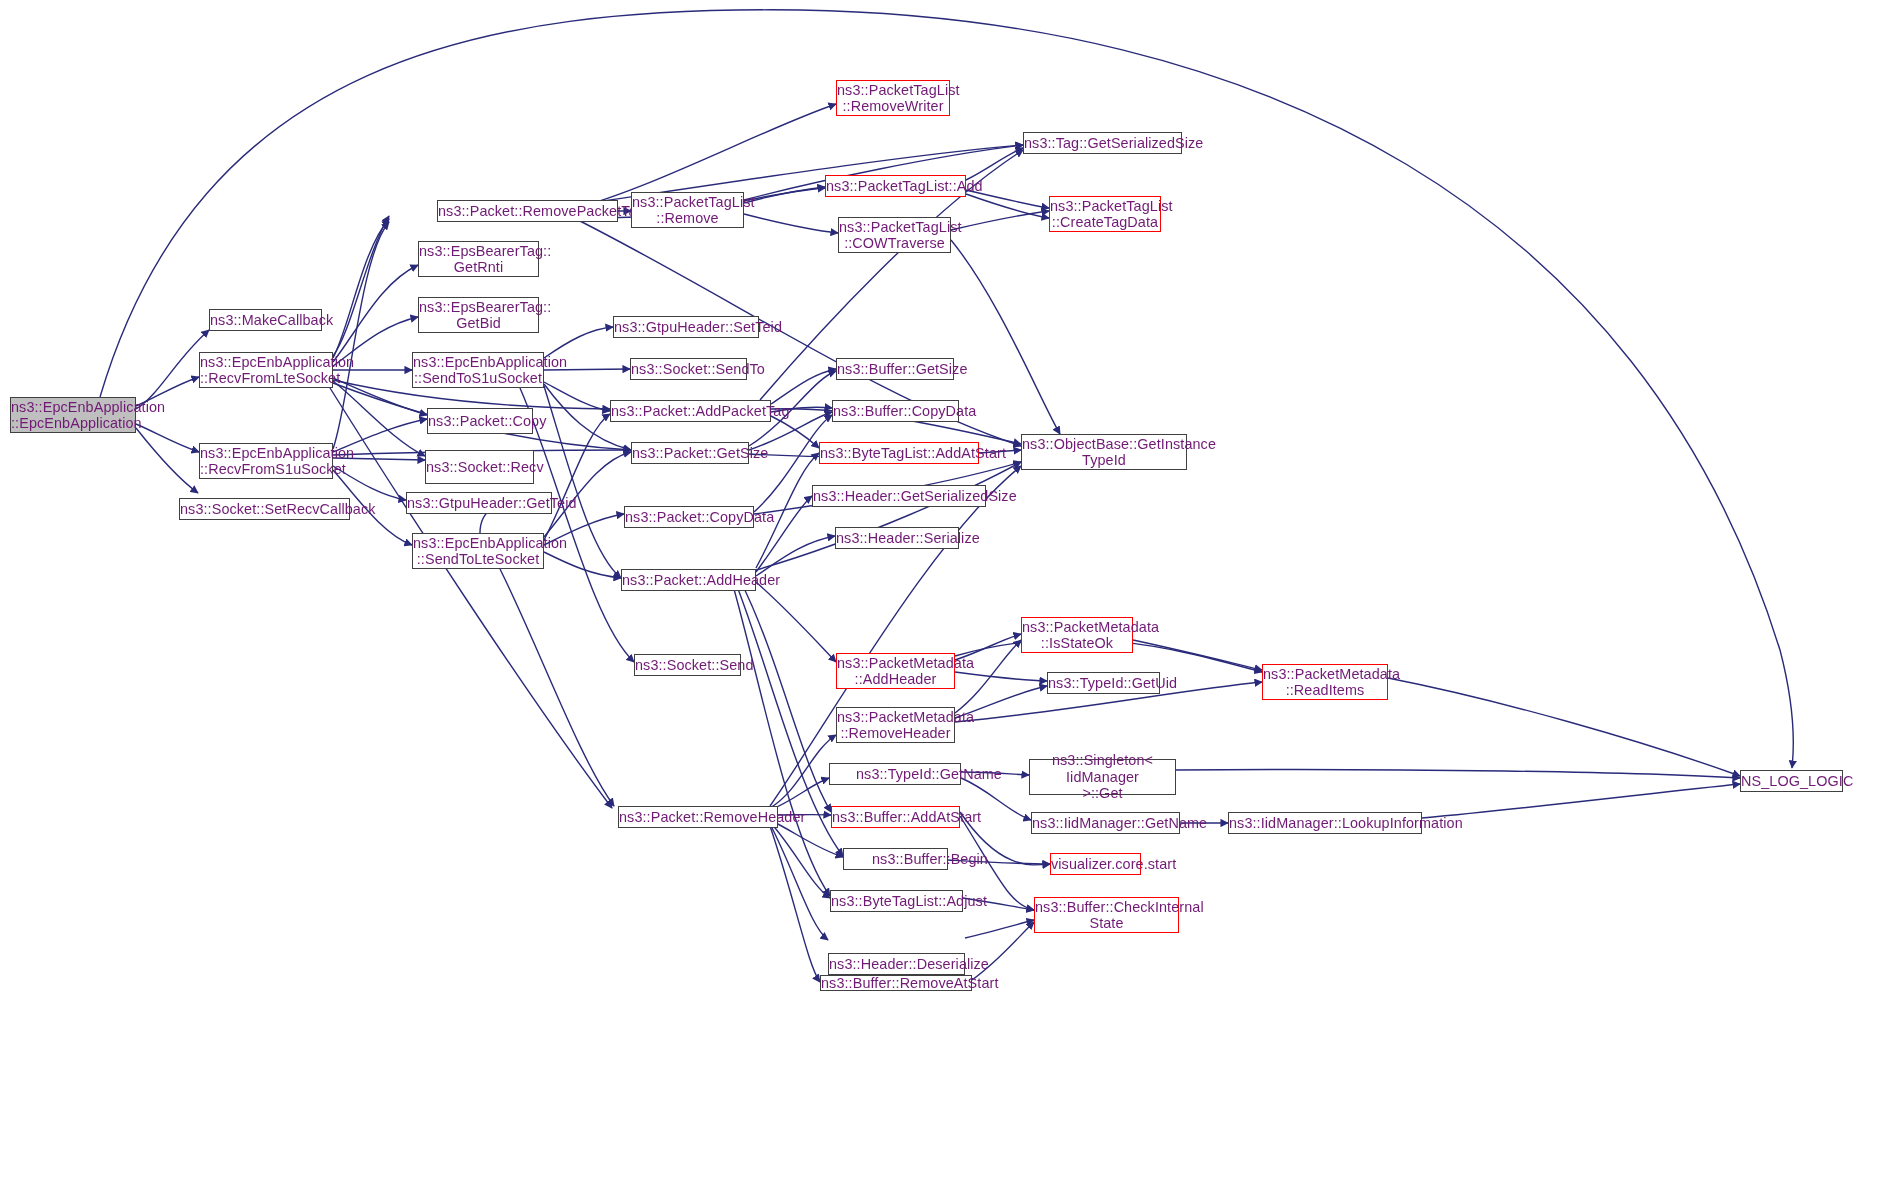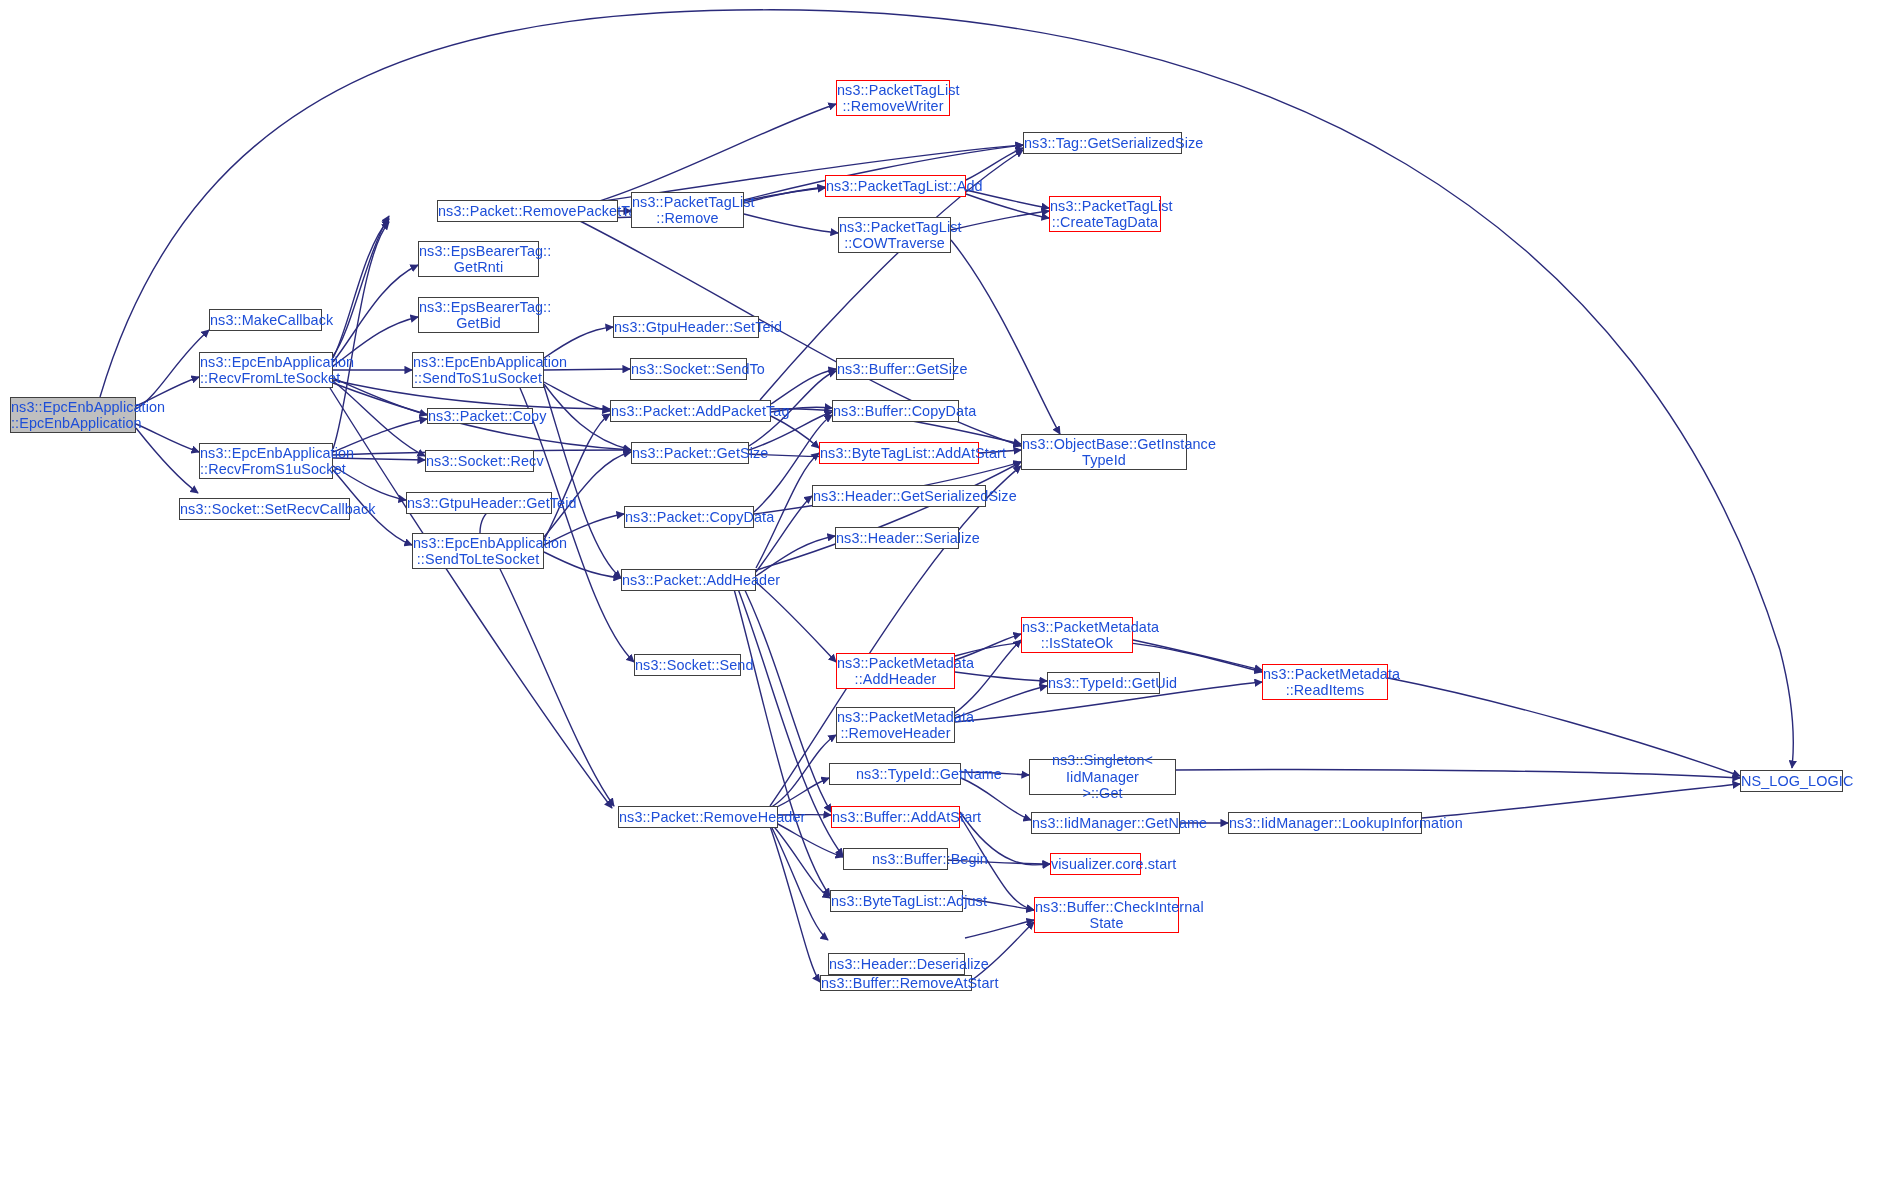--- a/index.html
+++ b/index.html
@@ -25,21 +25,21 @@
   }
   .node {
     position: absolute;
     box-sizing: border-box;
     display: flex;
     align-items: center;
     justify-content: center;
     text-align: center;
     background: #ffffff;
     border: 1px solid #404040;
-    color: #1d4ed8;
+    color: #701a75;
     font-size: 14.4px;
     line-height: 16.5px;
     letter-spacing: 0.1px;
     white-space: pre-line;
     z-index: 5;
   }
   .node.red {
     border: 1px solid #ff0000;
   }
   .node.root {
@@ -165,22 +165,22 @@
       <div class="node" style="left: 199px; top: 443px; width: 134px; height: 36px;"><span class="lbl">ns3::EpcEnbApplication
 ::RecvFromS1uSocket</span></div>
       <div class="node" style="left: 179px; top: 498px; width: 171px; height: 22px;"><span class="lbl">ns3::Socket::SetRecvCallback</span></div>
       <div class="node" style="left: 389px; top: 200px; width: 181px; height: 22px; margin-left: 48px;"><span class="lbl">ns3::Packet::RemovePacketTag</span></div>
       <div class="node" style="left: 418px; top: 241px; width: 121px; height: 36px;"><span class="lbl">ns3::EpsBearerTag::
 GetRnti</span></div>
       <div class="node" style="left: 418px; top: 297px; width: 121px; height: 36px;"><span class="lbl">ns3::EpsBearerTag::
 GetBid</span></div>
       <div class="node" style="left: 412px; top: 352px; width: 132px; height: 36px;"><span class="lbl">ns3::EpcEnbApplication
 ::SendToS1uSocket</span></div>
-      <div class="node" style="left: 427px; top: 408px; width: 106px; height: 16px;"><span class="lbl">ns3::Packet::Copy</span></div>
-      <div class="node" style="left: 425px; top: 450px; width: 109px; height: 22px;"><span class="lbl">ns3::Socket::Recv</span></div>
+      <div class="node" style="left: 427px; top: 408px; width: 106px; height: 26px;"><span class="lbl">ns3::Packet::Copy</span></div>
+      <div class="node" style="left: 425px; top: 450px; width: 109px; height: 34px;"><span class="lbl">ns3::Socket::Recv</span></div>
       <div class="node" style="left: 406px; top: 492px; width: 146px; height: 22px;"><span class="lbl">ns3::GtpuHeader::GetTeid</span></div>
       <div class="node" style="left: 412px; top: 533px; width: 132px; height: 36px;"><span class="lbl">ns3::EpcEnbApplication
 ::SendToLteSocket</span></div>
       <div class="node" style="left: 631px; top: 192px; width: 113px; height: 36px;"><span class="lbl">ns3::PacketTagList
 ::Remove</span></div>
       <div class="node" style="left: 613px; top: 316px; width: 146px; height: 22px;"><span class="lbl">ns3::GtpuHeader::SetTeid</span></div>
       <div class="node" style="left: 630px; top: 358px; width: 117px; height: 22px;"><span class="lbl">ns3::Socket::SendTo</span></div>
       <div class="node" style="left: 610px; top: 400px; width: 161px; height: 22px;"><span class="lbl">ns3::Packet::AddPacketTag</span></div>
       <div class="node" style="left: 631px; top: 442px; width: 118px; height: 22px;"><span class="lbl">ns3::Packet::GetSize</span></div>
       <div class="node" style="left: 624px; top: 506px; width: 130px; height: 22px;"><span class="lbl">ns3::Packet::CopyData</span></div>

